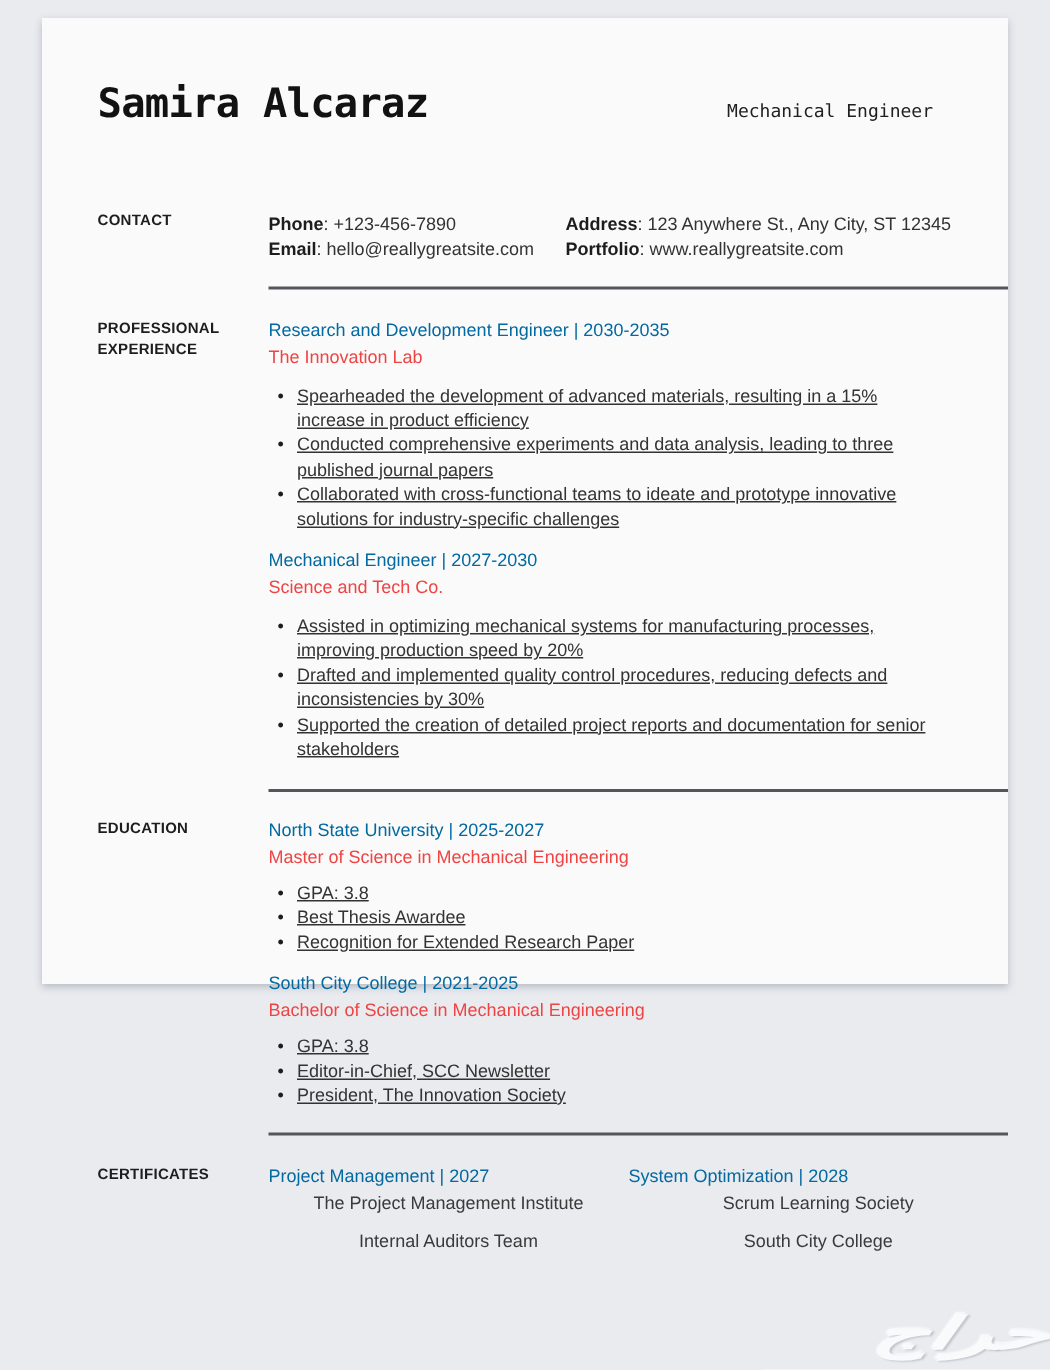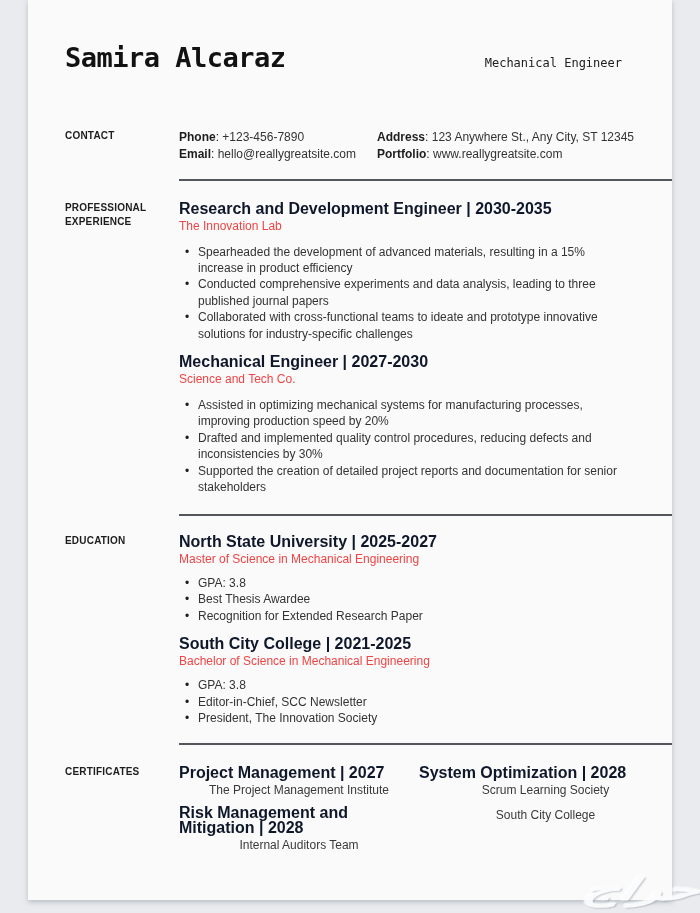--- a/index.html
+++ b/index.html
@@ -5,22 +5,22 @@
   * { box-sizing: border-box; margin: 0; padding: 0; }
   html, body { width: 700px; height: 913px; overflow: hidden; }
   body {
     background: #e9ebef;
     font-family: "Liberation Sans", sans-serif;
     position: relative;
   }
   .page {
     position: relative;
     width: 644px;
-    height: 900px;
-    margin: 0 auto;
+    height: 644px;
+    margin: 12px auto;
     background: #fafafa;
     box-shadow: 0 2px 5px rgba(90,100,115,0.35);
   }
   
   .header {
     display: flex;
     justify-content: space-between;
     align-items: baseline;
     padding: 42px 50px 0 37px;
   }
@@ -64,40 +64,40 @@
   .cl { font-weight: 700; color: #1d1d1d; }
   .cl::after { content: ": "; font-weight: 400; white-space: pre; }
   
   .rule { height: 1.5px; background: #53565a; }
   .rule-contact { margin-top: 16px; }
   .rule-experience { margin-top: 19px; }
   .rule-education { margin-top: 17px; }
   
   .section-experience { margin-top: 20px; }
   .entry-heading {
-    font-weight: 700;
-    font-size: 16px;
+    font-weight: 400;
+    font-size: 12px;
     line-height: 15px;
-    color: #0f172a;
+    color: #0369a1;
   }
   .entry-sub {
     font-size: 12px;
     line-height: 15px;
     color: #ef4444;
     margin-top: 3px;
   }
   ul.bullets {
     list-style: none;
     margin-top: 10px;
     font-size: 12px;
     line-height: 16.4px;
     color: #333;
     max-width: 450px;
   }
-  ul.bullets li { position: relative; padding-left: 19px; }
+  ul.bullets li { position: relative; padding-left: 19px; text-decoration: underline; }
   ul.bullets li::before {
     content: "\2022";
     position: absolute;
     left: 6px;
     color: #1d1d1d;
   }
   .entry + .entry { margin-top: 12px; }
   .section-education { margin-top: 18px; }
   .section-education ul.bullets { margin-top: 8px; }
   
@@ -228,21 +228,20 @@
     <div class="cert-grid">
       <div>
         <div class="entry-heading">Project Management | 2027</div>
         <div class="cert-org">The Project Management Institute</div>
       </div>
       <div>
         <div class="entry-heading">System Optimization | 2028</div>
         <div class="cert-org">Scrum Learning Society</div>
       </div>
       <div>
-        <div class="entry-heading">Risk Management and Mitigation | 2028</div>
         <div class="cert-org">Internal Auditors Team</div>
       </div>
       <div>
         <div class="cert-org">South City College</div>
       </div>
     </div>
   </div>
 
 </div>
 

